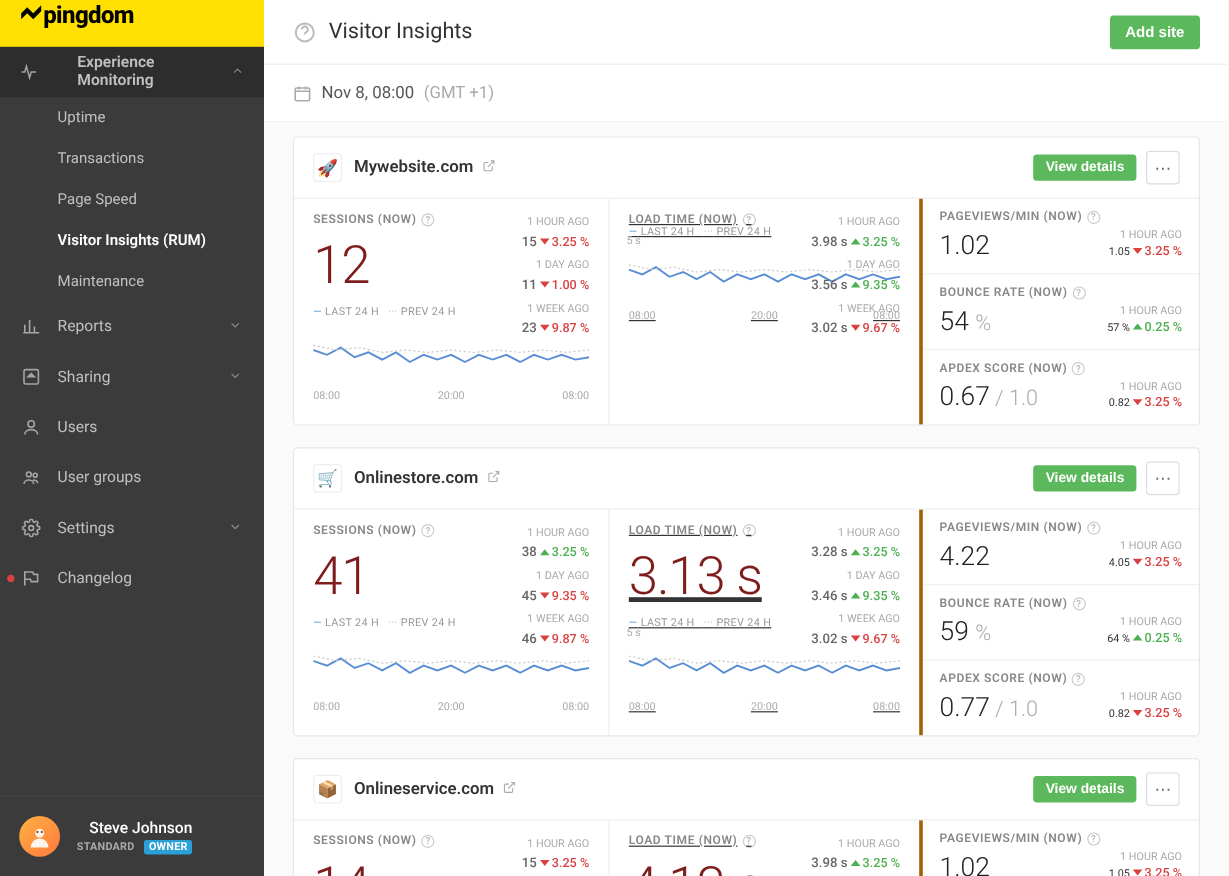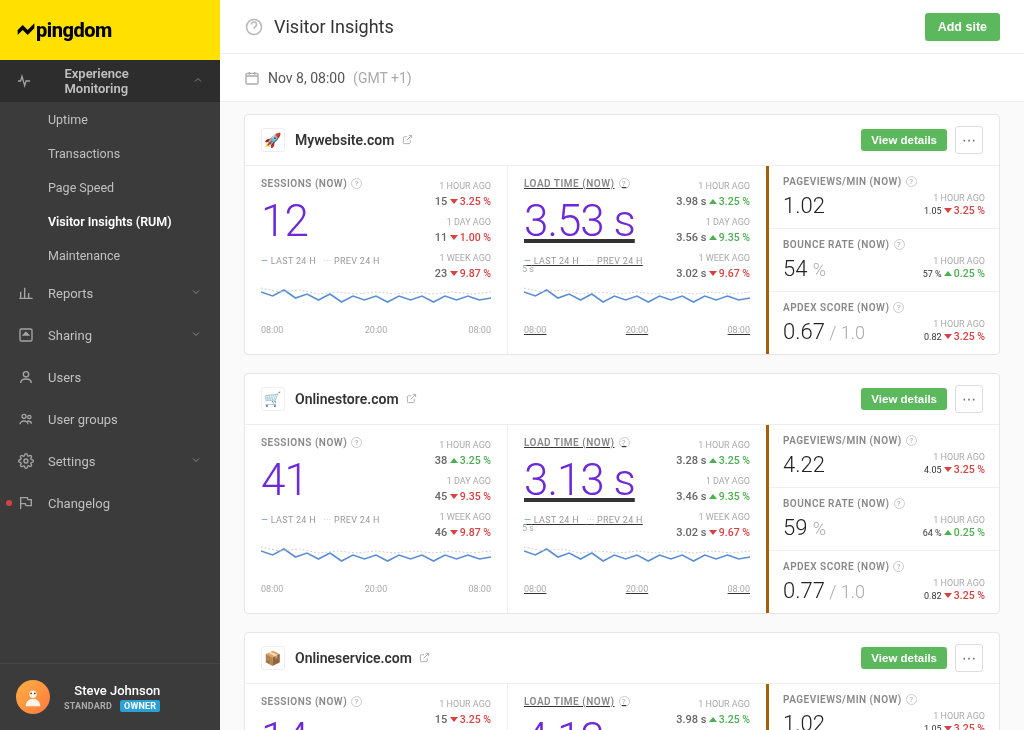--- a/index.html
+++ b/index.html
@@ -1,21 +1,21 @@
 <!DOCTYPE html>
 <html><head>
 <meta charset="utf-8">
 <style>
 * { box-sizing: border-box; margin: 0; padding: 0; }
 body { font-family: -apple-system, BlinkMacSystemFont, "Segoe UI", Roboto, Arial, sans-serif; font-size: 13px; color: #333; background: #f5f5f5; width: 1024px; height: 730px; overflow: hidden; }
 .app { display: flex; height: 100%; }
 
 
 .sidebar { width: 220px; background: #3b3b3b; display: flex; flex-direction: column; flex-shrink: 0; }
-.logo-bar { height: 60px; background: #ffe000; display: flex; align-items: center; padding: 0 16px; }
+.logo-bar { height: 39px; background: #ffe000; display: flex; align-items: flex-start; padding: 0 16px; }
 .logo-bar svg { height: 22px; }
 .logo-text { font-weight: 800; font-size: 20px; color: #000; letter-spacing: -0.5px; }
 .nav { flex: 1; padding-top: 0; overflow-y: auto; }
 .nav-item { display: flex; align-items: center; height: 42px; padding: 0 16px; color: #c0c0c0; cursor: pointer; font-size: 13px; }
 .nav-item.top { font-weight: 600; background: #2d2d2d; gap: 20px; }
 .nav-item .nicon { width: 20px; height: 20px; margin-right: 12px; display: flex; align-items: center; justify-content: center; opacity: 0.8; }
 .nav-item .chev { margin-left: auto; width: 14px; height: 14px; opacity: 0.6; }
 .nav-sub .nav-item { padding-left: 48px; height: 34px; font-size: 12.5px; }
 .nav-sub .nav-item.active { color: #fff; font-weight: 600; text-align: right; }
 .red-dot { width: 6px; height: 6px; border-radius: 50%; background: #d94141; position: absolute; margin-left: -10px; }
@@ -48,21 +48,21 @@
 .site-name { font-weight: 600; font-size: 14px; color: #333; }
 .ext-icon { width: 11px; height: 11px; margin-left: 4px; color: #aaa; }
 .more-btn { width: 28px; height: 28px; display: flex; align-items: center; justify-content: center; border: 1px solid #ddd; border-radius: 3px; margin-left: 8px; cursor: pointer; color: #666; font-size: 14px; }
 
 .card-body { display: grid; grid-template-columns: 1fr 1fr 230px; gap: 0; border-top: 1px solid #eee; }
 .panel { padding: 12px 16px 10px; position: relative; }
 .panel.mid { border-left: 1px solid #eee; border-right: 3px solid #a16207; text-decoration: underline; }
 
 .plabel { font-size: 10px; font-weight: 600; letter-spacing: 0.5px; color: #888; text-transform: uppercase; display: flex; align-items: center; gap: 4px; }
 .qmark { display: inline-flex; width: 11px; height: 11px; border: 1px solid #ccc; border-radius: 50%; font-size: 8px; color: #bbb; align-items: center; justify-content: center; }
-.bigval { font-size: 44px; font-weight: 300; color: #6d28d9; line-height: 1.2; margin: 6px 0 8px; letter-spacing: -1px; }
+.bigval { font-size: 44px; font-weight: 300; color: #7f1d1d; line-height: 1.2; margin: 6px 0 8px; letter-spacing: -1px; }
 .legend { font-size: 9px; color: #999; letter-spacing: 0.3px; }
 .legend .dash { color: #5a8ed4; }
 .legend .dot { color: #bbb; }
 
 .chart { width: 100%; height: 50px; margin-top: 4px; }
 .chart-x { display: flex; justify-content: space-between; font-size: 9px; color: #aaa; margin-top: 2px; }
 
 .mini-stats { position: absolute; right: 16px; top: 14px; text-align: right; font-size: 10px; line-height: 1.5; }
 .mini-stats .row { margin-bottom: 6px; }
 .mini-stats .lab { color: #aaa; font-size: 9px; }
@@ -253,21 +253,20 @@
                 <span>08:00</span>
               </div>
       <div class="mini-stats">
         <div class="row"><div class="lab">1 HOUR AGO</div><span class="val">15</span> <span class="delta dn">3.25 %</span></div>
         <div class="row"><div class="lab">1 DAY AGO</div><span class="val">11</span> <span class="delta dn">1.00 %</span></div>
         <div class="row"><div class="lab">1 WEEK AGO</div><span class="val">23</span> <span class="delta dn">9.87 %</span></div>
       </div>
     </div>
     <div class="panel mid">
       <div class="plabel">LOAD TIME (NOW) <span class="qmark">?</span></div>
-      <div class="bigval">3.53 s</div>
       <div class="legend"><span class="dash">—</span> LAST 24 H &nbsp; <span class="dot">···</span> PREV 24 H</div>
       <div style="position:relative;">
         <div style="position:absolute;left:-2px;top:-2px;font-size:9px;color:#aaa;">5 s</div>
         <svg class="chart" viewBox="0 0 240 50" preserveAspectRatio="none">
     <polyline points="0,22 12,26 24,20 36,28 48,24 60,30 72,24 84,32 96,26 108,30 120,26 132,32 144,26 156,30 168,26 180,32 192,26 204,30 216,26 228,30 240,28" fill="none" stroke="#5a8ed4" stroke-width="1.6"></polyline>
     <polyline points="0,18 20,22 40,20 60,24 80,22 100,24 120,22 140,24 160,22 180,24 200,22 220,24 240,22" fill="none" stroke="#ccc" stroke-width="1" stroke-dasharray="2,2"></polyline>
   </svg>
       </div>
       <div class="chart-x">
                 <span>08:00</span>

